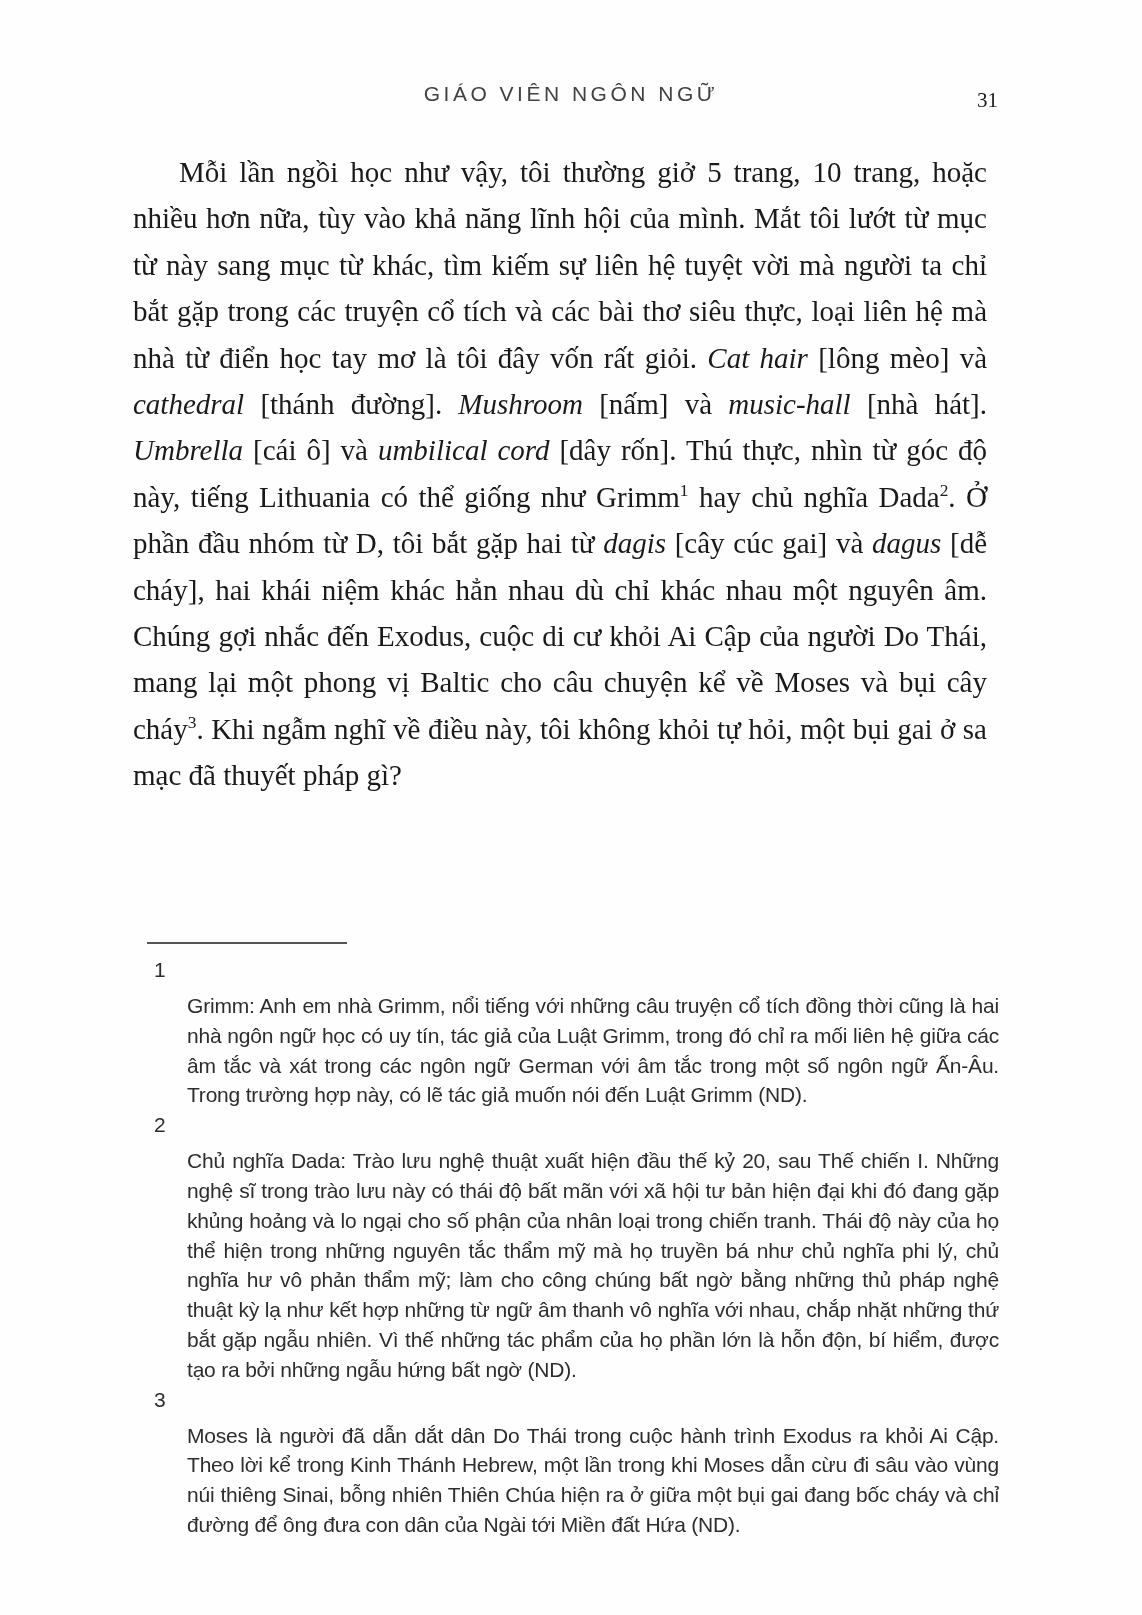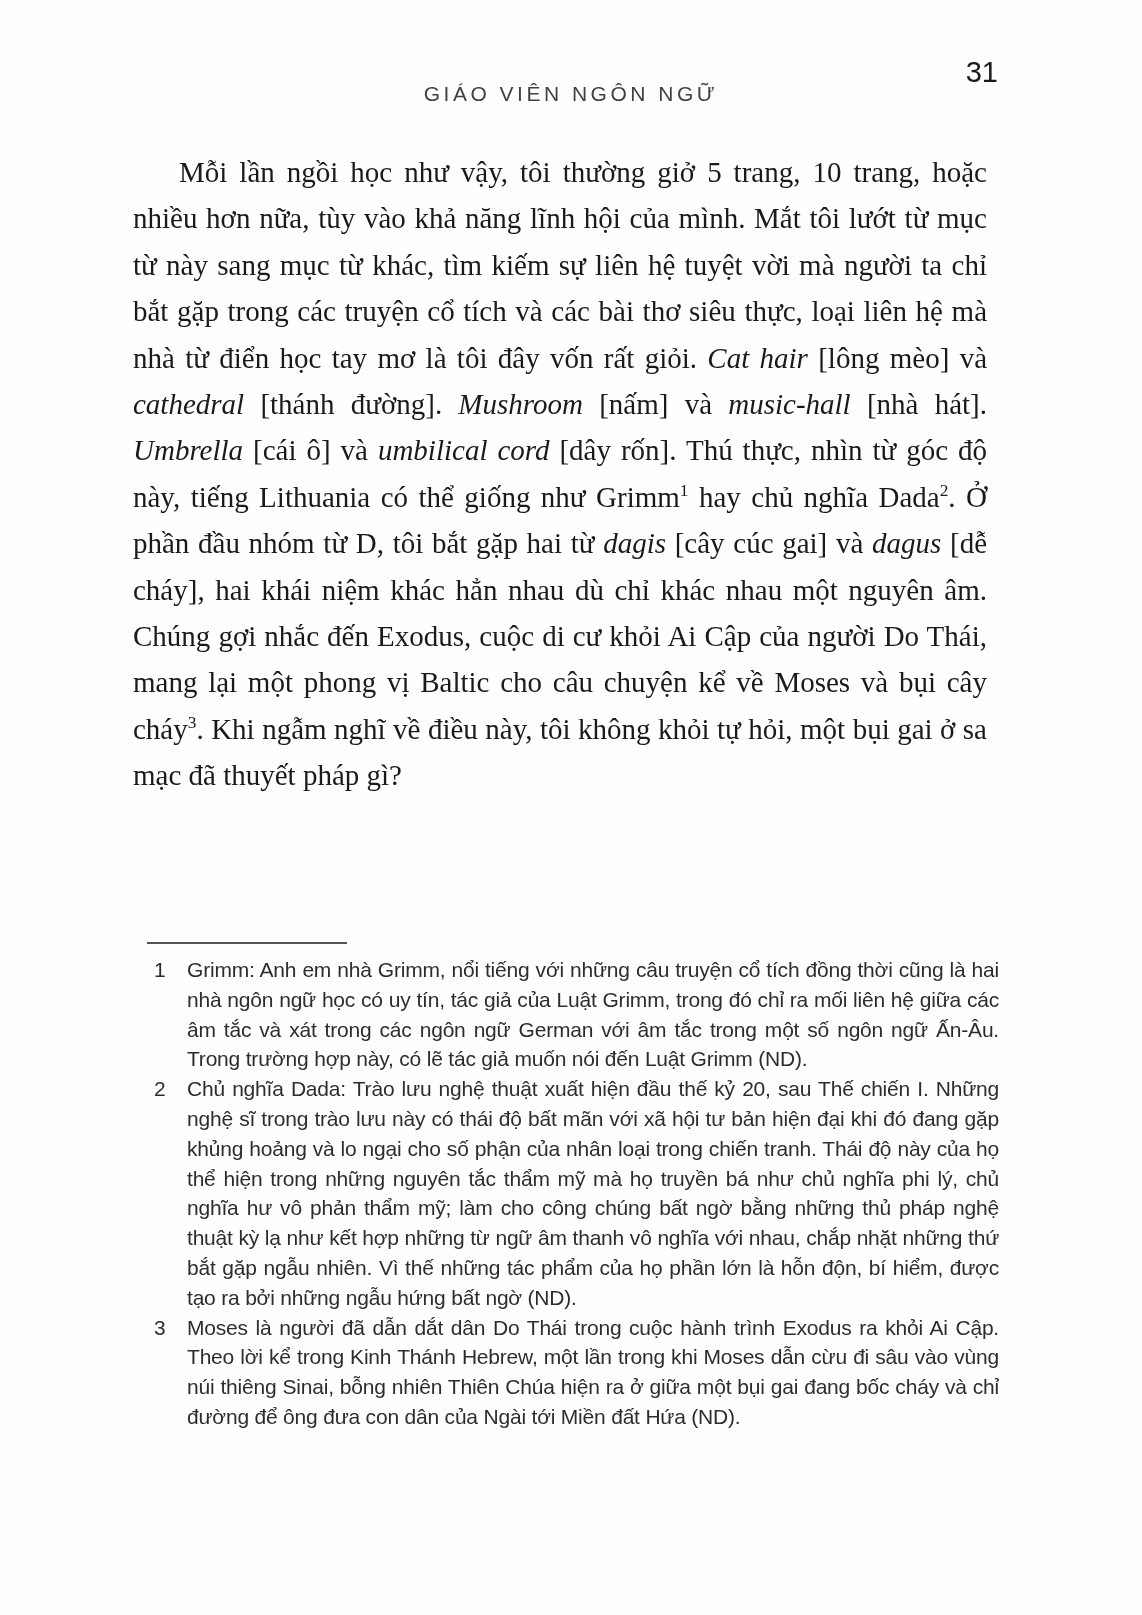--- a/index.html
+++ b/index.html
@@ -29,24 +29,24 @@
     text-align: center;
     font-family: "Liberation Sans", sans-serif;
     font-size: 21px;
     font-weight: 400;
     letter-spacing: 3.5px;
     color: var(--header-text);
   }
 
   .page-number {
     position: absolute;
-    top: 56px;
+    top: 88px;
     right: 144px;
-    font-family: Liberation Sans, sans-serif;
-    font-size: 29px;
+    font-family: Liberation Serif, serif;
+    font-size: 21px;
     color: var(--body-text);
   }
 
   .body-paragraph {
     position: absolute;
     top: 149px;
     left: 133px;
     width: 854px;
     font-family: "Liberation Serif", serif;
     font-size: 29px;
@@ -85,20 +85,21 @@
     display: flex;
     align-items: flex-start;
   }
   .footnote-num {
     flex: 0 0 42px;
     padding-left: 9px;
   }
   .footnote-text {
     flex: 1;
     text-align: justify;
+    margin-top: 36px;
   }
 </style>
 </head>
 <body>
 
 <div class="page">
 
   <div class="running-header-title">GIÁO VIÊN NGÔN NGỮ</div>
 
   <div class="page-number">31</div>

